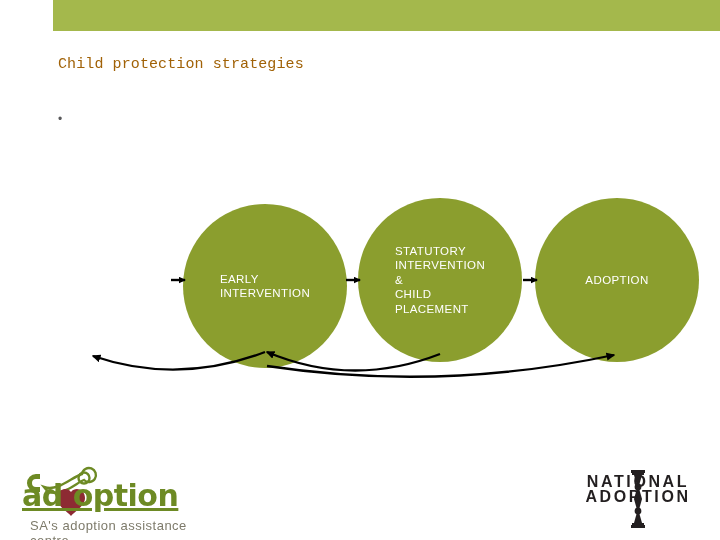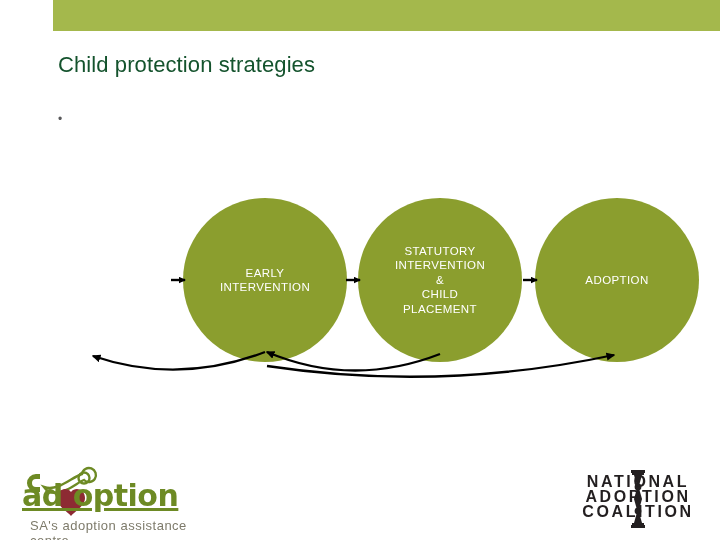--- a/index.html
+++ b/index.html
@@ -24,25 +24,26 @@
     width: 667px;
     height: 31px;
     background: #a4b84c;
   }
 
   
   #page-title {
     position: absolute;
     left: 58px;
     top: 52px;
-    font-size: 22px;
+    font-size: 15px;
     line-height: 26px;
-    color: #14532d;
+    color: #a16207;
     letter-spacing: 0.1px;
     white-space: nowrap;
+    font-family: Liberation Mono, monospace;
   }
 
   
   #bullet-row {
     position: absolute;
     left: 58px;
     top: 112px;
     height: 20px;
     display: flex;
     align-items: baseline;
@@ -73,27 +74,27 @@
     background: #8b9e2e;
     display: flex;
     align-items: center;
     justify-content: center;
     box-sizing: border-box;
   }
   .phase-label {
     color: #ffffff;
     font-size: 11.5px;
     line-height: 14.5px;
-    text-align: center;
+    text-align: left;
     letter-spacing: 0.4px;
     white-space: pre-line;
     padding: 0 8px;
   }
   #circle-1 { left: 8px;   top: 18px; }
-  #circle-2 { left: 183px; top: 18px; }
+  #circle-2 { left: 183px; top: 24px; }
   #circle-3 { left: 358px; top: 18px; }
   #circle-4 { left: 535px; top: 18px; }
 
   
   #arrow-layer {
     position: absolute;
     left: 0;
     top: 0;
     width: 720px;
     height: 220px;
@@ -240,15 +241,14 @@
       <path d="M66,31 L74,31 L71.5,40 L68.5,40 z"></path>
       <circle cx="70" cy="43" r="3.4"></circle>
       <path d="M68.5,46 L71.5,46 L74,55 L66,55 z"></path>
       <rect x="64" y="55" width="12" height="2"></rect>
       <rect x="63" y="57" width="14" height="3"></rect>
     </g>
   </svg>
   <div id="nac-text-block">
     <div class="nac-line">NATIONAL</div>
     <div class="nac-line">ADOPTION</div>
-    <div class="nac-line">COALITION</div>
   </div>
 </div>
 
 </body></html>

